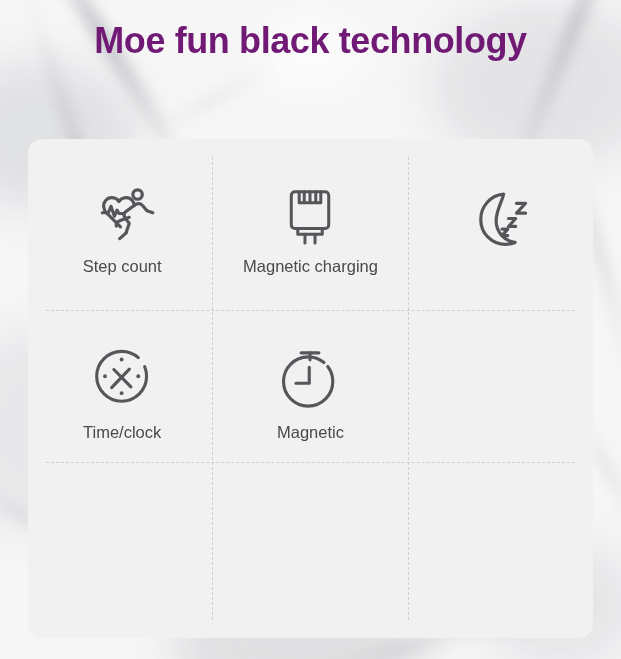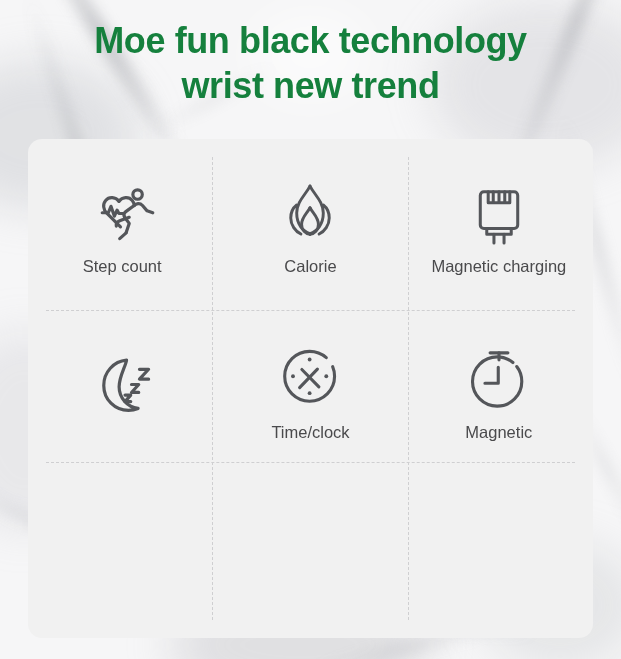--- a/index.html
+++ b/index.html
@@ -53,21 +53,21 @@
   .b4 { width: 160px; height: 130px; left: 480px; top: 540px; background: rgba(176,178,184,.24); }
   .b5 { width: 150px; height: 200px; left: -50px; top: 330px; background: rgba(182,184,190,.22); }
   .b6 { width: 120px; height: 90px;  left: 250px; top: 10px;  background: rgba(255,255,255,.55); }
 
   
   #page-title {
     position: relative;
     z-index: 2;
     text-align: center;
     padding-top: 18px;
-    color: #15803d;
+    color: #701a75;
     font-size: 36px;
     font-weight: bold;
     line-height: 1.26;
     letter-spacing: -0.4px;
   }
   #page-title .line { display: block; }
 
   
   #feature-card {
     position: absolute;
@@ -153,21 +153,20 @@
   <div class="vein v5"></div>
   <div class="vein v6"></div>
   <div class="vein v7"></div>
   <div class="vein v8"></div>
   <div class="vein v9"></div>
   <div class="vein v10"></div>
 </div>
 
 <h1 id="page-title">
   <span class="line">Moe fun black technology</span>
-  <span class="line">wrist new trend</span>
 </h1>
 
 <div id="feature-card">
 
   <div class="feature-cell">
     <div class="icon-wrap">
       <svg viewBox="0 0 100 100" width="76" height="76">
         <path d="M46 36c-4.5-6-13-6.5-17.5-1.2-4.2 4.9-3.2 12 1.5 16.8L48 69.5"></path>
         <path d="M46 36c4.5-6 13-6.5 17.5-1.2 1.6 1.9 2.5 4.1 2.7 6.4"></path>
         <path d="M24 51h8l3.5-8.5 4.5 13 3.5-8 2.5 4.5h5"></path>
@@ -175,33 +174,20 @@
         <path d="M66 41.5c2.5-2.8 7.5-3.8 11 0l6 7 7.5 2.5"></path>
         <path d="M66 41.5 55 49.5c-2.5 2-3 5-1.5 7.5l6 8-4 12"></path>
         <path d="M59.5 57 47 61.5c-3 1.2-5 4-4.5 7"></path>
         <path d="M55.5 77.5 47 85"></path>
       </svg>
     </div>
     <div class="feature-label">Step count</div>
   </div>
 
 
-  <div class="feature-cell">
-    <div class="icon-wrap">
-      <svg viewBox="0 0 100 100" width="70" height="70">
-        <path d="M50 13c6 12 19 22 19 38.5C69 67 60.5 78 50 81"></path>
-        <path d="M50 13c-6 12-19 22-19 38.5C31 67 39.5 78 50 81"></path>
-        <path d="M50 44c4 7.5 12 13.5 12 23.5C62 76 56.5 81 50 82"></path>
-        <path d="M50 44c-4 7.5-12 13.5-12 23.5C38 76 43.5 81 50 82"></path>
-        <path d="M31 40c-4.5 3.5-8.5 10-8.5 18.5 0 10 6.5 19 14.5 23"></path>
-        <path d="M69 40c4.5 3.5 8.5 10 8.5 18.5 0 10-6.5 19-14.5 23"></path>
-      </svg>
-    </div>
-    <div class="feature-label">Calorie</div>
-  </div>
 
 
 
   <div class="feature-cell">
     <div class="icon-wrap">
       <svg viewBox="0 0 100 100" width="72" height="72">
         <path d="M29 22h42c2.8 0 5 2.2 5 5v41c0 2.8-2.2 5-5 5H29c-2.8 0-5-2.2-5-5V27c0-2.8 2.2-5 5-5z"></path>
         <path d="M35 22v15h30V22"></path>
         <path d="M42 22v14M50 22v14M58 22v14"></path>
         <path d="M33 73v8h34v-8"></path>

